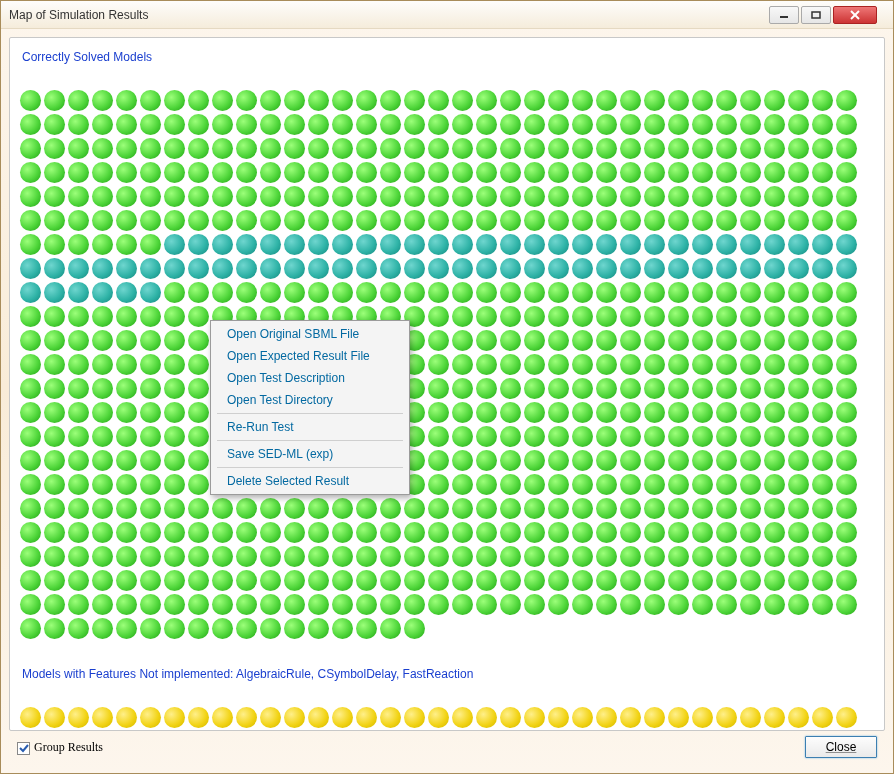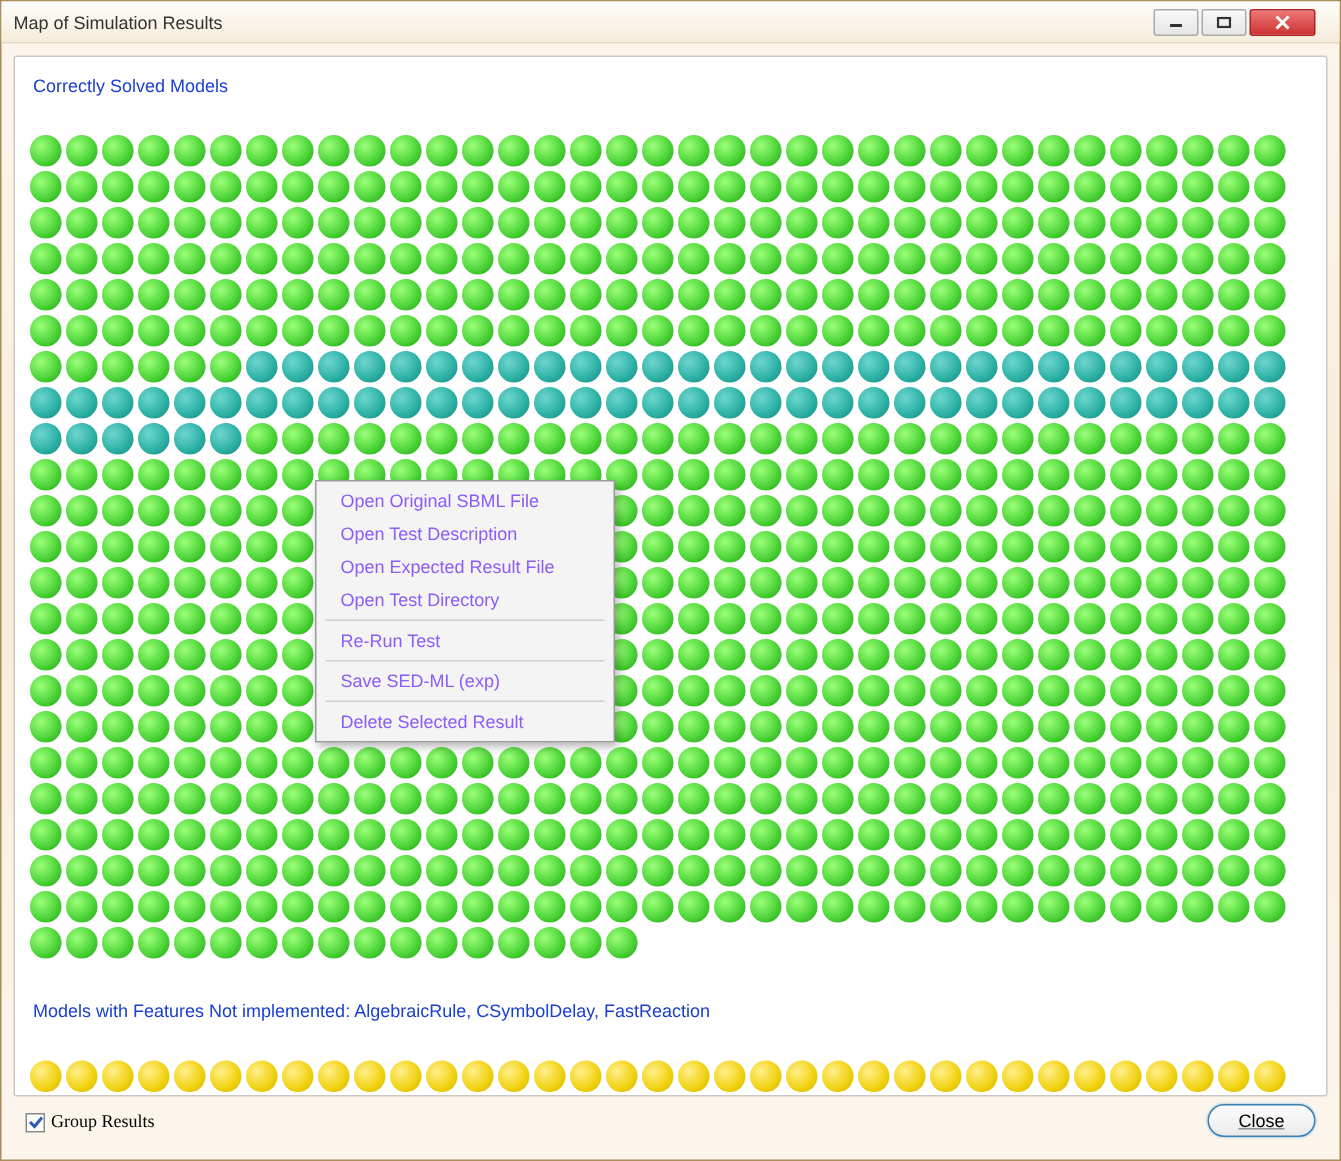--- a/index.html
+++ b/index.html
@@ -132,21 +132,21 @@
     justify-content: center;
     font-size: 10px;
     color: #2a5db0;
   }
   .close-button {
     width: 72px;
     height: 22px;
     background: linear-gradient(#fdfdfd,#eaeaea);
     border: 1px solid #3c7fb1;
     box-shadow: 0 0 2px #6fb7e8;
-    border-radius: 11px;
+    border-radius: 1px;
     display: flex;
     align-items: center;
     justify-content: center;
     font-size: 12px;
     text-decoration: underline;
     text-decoration-color: rgba(0,0,0,0.4);
   }
   .context-menu {
     position: absolute;
     left: 200px;
@@ -154,21 +154,21 @@
     width: 200px;
     background: #f4f4f4;
     border: 1px solid #9b9b9b;
     box-shadow: 2px 3px 6px rgba(0,0,0,0.3);
     padding: 2px;
     z-index: 50;
   }
   .menu-item {
     padding: 4px 10px 4px 14px;
     font-size: 12px;
-    color: #8b5cf6;
+    color: #0369a1;
   }
   .menu-sep {
     height: 1px;
     background: #cfcfcf;
     margin: 2px 4px;
   }
 </style>
 </head>
 <body>
 
@@ -1056,22 +1056,22 @@
           <div class="dot yellow"></div>
           <div class="dot yellow"></div>
           <div class="dot yellow"></div>
           <div class="dot yellow"></div>
           <div class="dot yellow"></div>
           <div class="dot yellow"></div>
         </div>
 
       <div class="context-menu" id="ctx">
           <div class="menu-item">Open Original SBML File</div>
+          <div class="menu-item">Open Expected Result File</div>
           <div class="menu-item">Open Test Description</div>
-          <div class="menu-item">Open Expected Result File</div>
           <div class="menu-item">Open Test Directory</div>
           <div class="menu-sep"></div>
           <div class="menu-item">Re-Run Test</div>
           <div class="menu-sep"></div>
           <div class="menu-item">Save SED-ML (exp)</div>
           <div class="menu-sep"></div>
           <div class="menu-item">Delete Selected Result</div>
         </div>
 
     </div>

